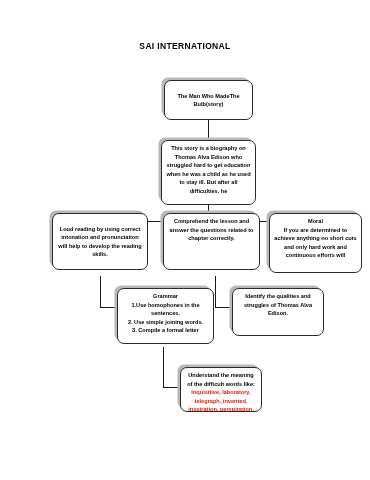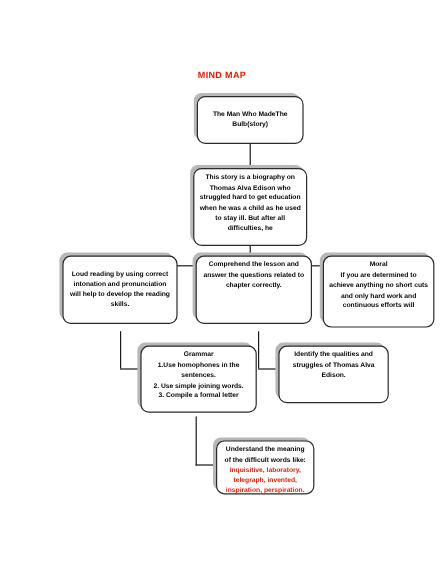--- a/index.html
+++ b/index.html
@@ -79,21 +79,21 @@
   .node.align-top { align-items: flex-start; }
 
   .red { color: #e01b00; display: block; }
   .plain { display: block; }
 </style>
 </head>
 <body>
 
 <div id="canvas">
 
-  <div class="subtitle">MIND MAP</div>
+  <div class="title">SAI INTERNATIONAL</div>
 
   <div class="line vline" style="left:208px; top:120px; height:20px;"></div>
 
   <div class="line vline" style="left:208px; top:205px; height:17px;"></div>
   <div class="line hline" style="left:100px; top:221px; width:216px;"></div>
   <div class="line vline" style="left:100px; top:221px; height:8px;"></div>
   <div class="line vline" style="left:208px; top:221px; height:8px;"></div>
   <div class="line vline" style="left:316px; top:221px; height:8px;"></div>
 
   <div class="line vline" style="left:100px; top:276px; height:31px;"></div>

